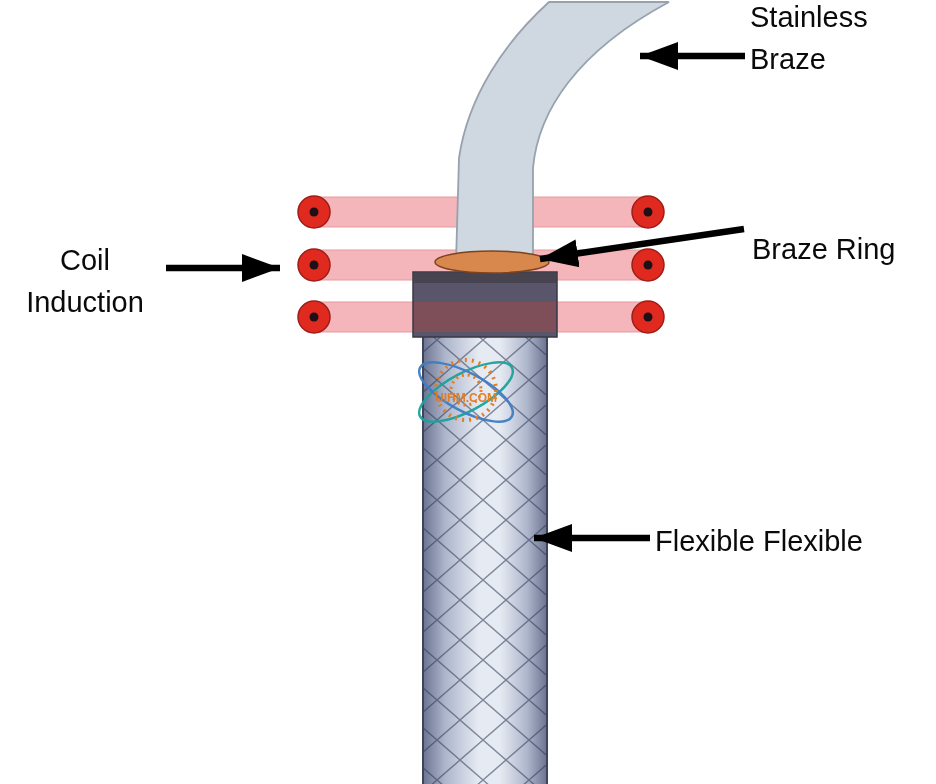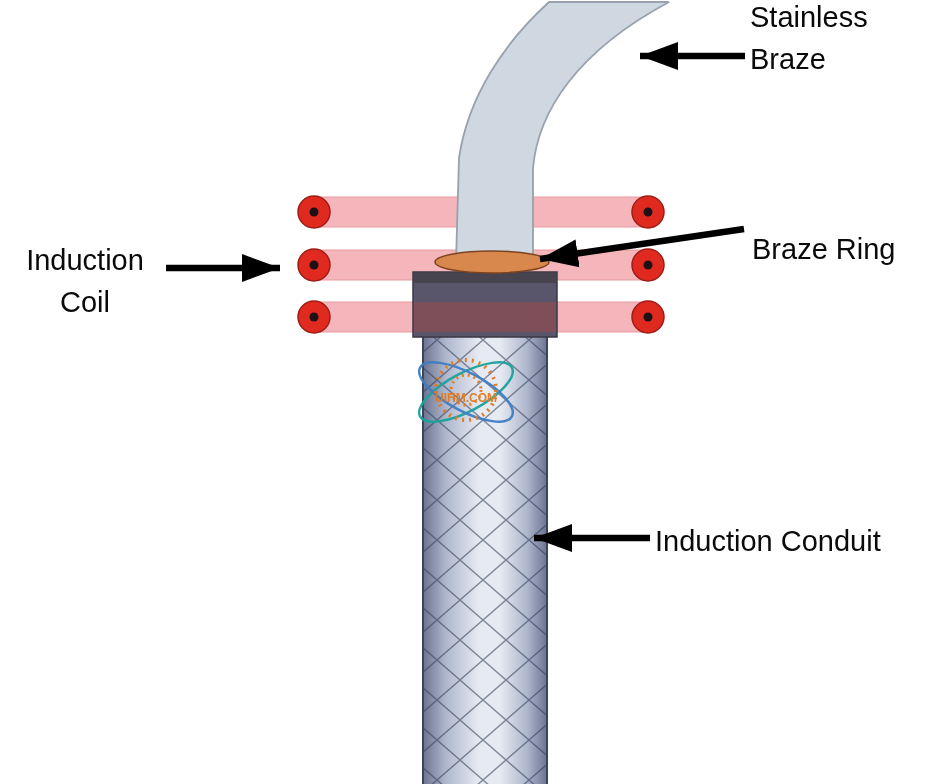--- a/index.html
+++ b/index.html
@@ -102,19 +102,19 @@
   </svg>
 
   <div class="lbl" id="lbl-ferrule">
     <span class="line">Stainless</span>
     <span class="line">Braze</span>
   </div>
 
   <div class="lbl" id="lbl-braze">Braze Ring</div>
 
   <div class="lbl" id="lbl-coil">
+    <span class="line">Coil</span>
     <span class="line">Induction</span>
-    <span class="line">Coil</span>
   </div>
 
-  <div class="lbl" id="lbl-conduit">Induction Conduit</div>
+  <div class="lbl" id="lbl-conduit">Flexible Flexible</div>
 
 </div>
 
 </body></html>

